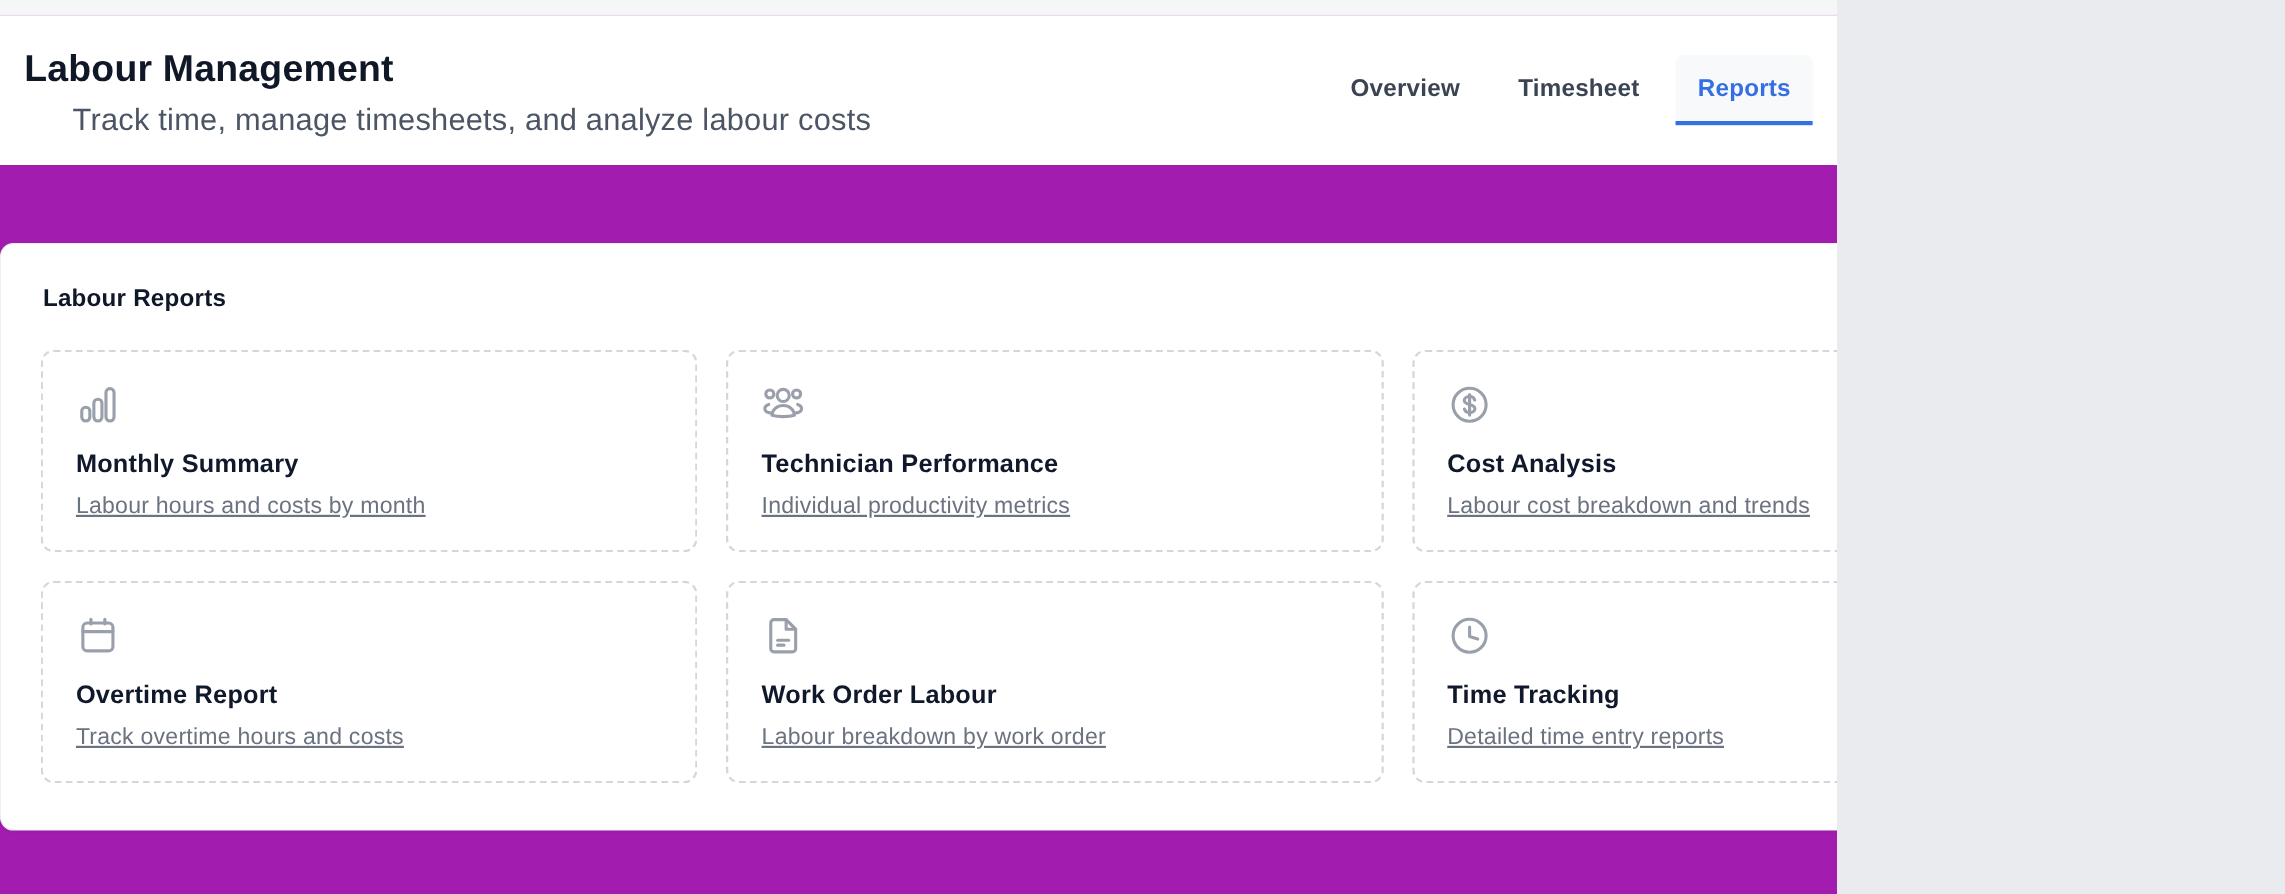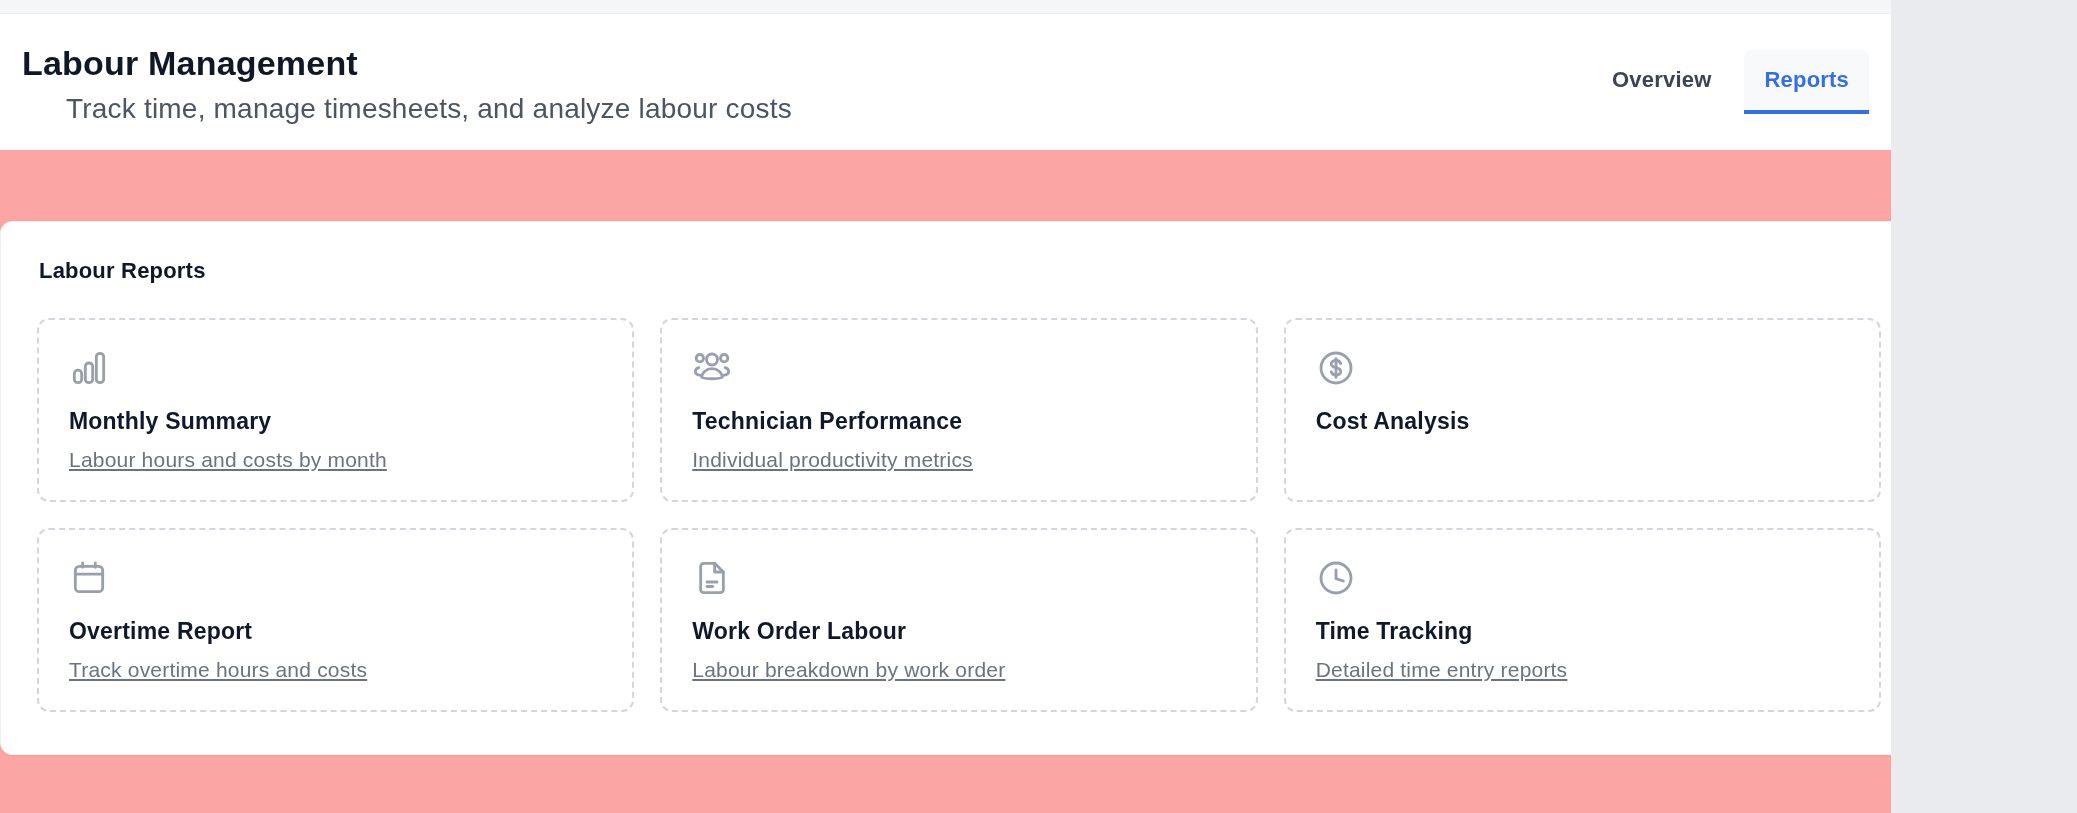--- a/index.html
+++ b/index.html
@@ -1,22 +1,22 @@
 <!DOCTYPE html>
 <html><head>
 <meta charset="utf-8">
 <style>
   * { box-sizing: border-box; margin: 0; padding: 0; }
   html, body { margin: 0; background: #e9ebee; }
   body { font-family: "Liberation Sans", "DejaVu Sans", sans-serif; }
 
   .screen {
-    width: 1891px;
+    width: 1670px;
     height: 813px;
-    background: #fca5a5;
+    background: #a21caf;
     overflow: hidden;
     position: relative;
   }
 
   .top-strip {
     height: 14px;
     background: #f5f6f8;
     border-bottom: 1px solid #eceef1;
   }
 
@@ -136,20 +136,21 @@
   <div class="top-strip"></div>
 
   <header class="header">
     <div class="header-left">
       <h1 class="page-title">Labour Management</h1>
       <p class="page-subtitle">Track time, manage timesheets, and analyze labour costs</p>
     </div>
 
     <nav class="tabs">
       <button class="tab">Overview</button>
+      <button class="tab">Timesheet</button>
       <button class="tab active">Reports</button>
     </nav>
   </header>
 
   <main>
     <section class="panel">
       <h2 class="panel-title">Labour Reports</h2>
 
       <div class="report-grid">
 
@@ -182,20 +183,21 @@
 
         <div class="report-card">
           <span class="card-icon">
             <svg viewBox="0 0 24 24" fill="none" stroke="#9aa0ab" stroke-width="1.7" stroke-linecap="round" stroke-linejoin="round">
               <circle cx="12" cy="12" r="9"></circle>
               <line x1="12" y1="6.4" x2="12" y2="17.6"></line>
               <path d="M14.8 9.4 a2.9 2.4 0 0 0 -2.8 -1.9 c-1.6 0 -2.9 0.9 -2.9 2.1 c0 2.9 5.8 1.5 5.8 4.5 c0 1.2 -1.3 2.1 -2.9 2.1 a2.9 2.4 0 0 1 -2.8 -1.9"></path>
             </svg>
           </span>
           <h3 class="card-title">Cost Analysis</h3>
+          <p class="card-desc">Labour cost breakdown and trends</p>
         </div>
 
         <div class="report-card">
           <span class="card-icon">
             <svg viewBox="0 0 24 24" fill="none" stroke="#9aa0ab" stroke-width="1.7" stroke-linecap="round" stroke-linejoin="round">
               <rect x="3.8" y="5" width="16.4" height="15.2" rx="2.4"></rect>
               <line x1="3.8" y1="9.7" x2="20.2" y2="9.7"></line>
               <line x1="8.2" y1="3" x2="8.2" y2="5.6"></line>
               <line x1="15.8" y1="3" x2="15.8" y2="5.6"></line>
             </svg>

